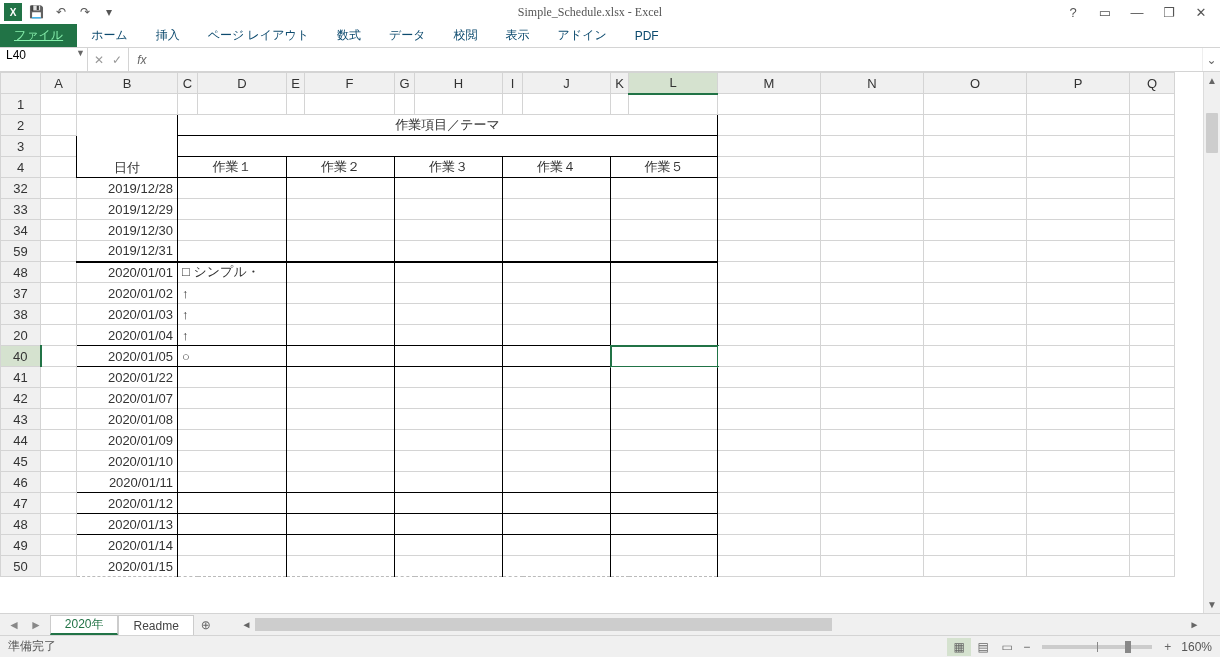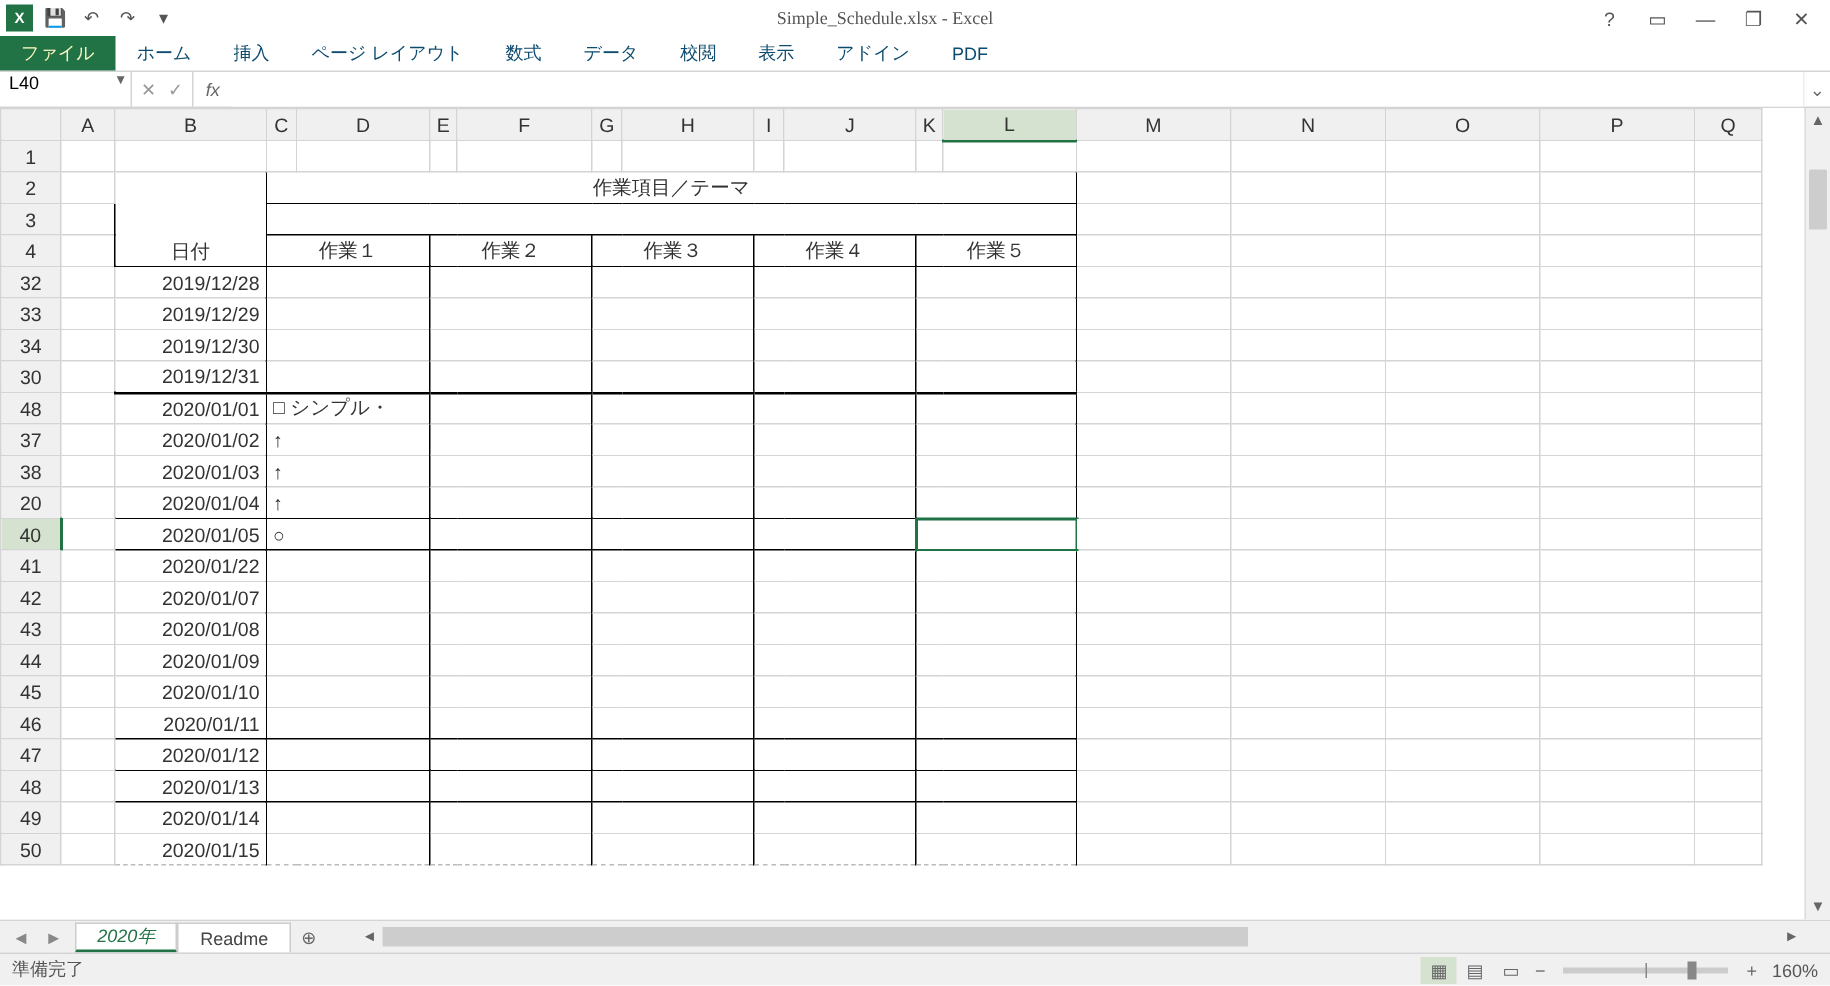--- a/index.html
+++ b/index.html
@@ -10,21 +10,21 @@
 .title-bar .left { display: flex; align-items: center; gap: 6px; padding-left: 4px; }
 .title-bar .app-icon { width: 18px; height: 18px; background: #217346; color: #fff; display: flex; align-items: center; justify-content: center; font-size: 10px; font-weight: bold; }
 .title-bar .qat-btn { width: 18px; height: 18px; display: flex; align-items: center; justify-content: center; color: #555; cursor: pointer; }
 .title-bar .center { flex: 1; text-align: center; color: #555; font-size: 12px; font-family: Liberation Serif, serif; }
 .title-bar .right { display: flex; align-items: center; gap: 10px; padding-right: 8px; }
 .title-bar .win-btn { width: 22px; height: 18px; display: flex; align-items: center; justify-content: center; color: #555; cursor: pointer; font-size: 13px; }
 
 
 .ribbon-tabs { height: 24px; background: #fff; display: flex; align-items: stretch; border-bottom: 1px solid #d4d4d4; }
 .ribbon-tab { padding: 0 14px; display: flex; align-items: center; color: #0c4a6e; cursor: pointer; font-size: 12px; }
-.ribbon-tab.file { background: #217346; color: #fef9c3; }
+.ribbon-tab.file { background: #217346; color: #86efac; text-decoration: underline; }
 
 
 .formula-bar { height: 24px; display: flex; align-items: stretch; border-bottom: 1px solid #d4d4d4; background: #fff; position: relative; }
 .name-box { width: 88px; border-right: 1px solid #d4d4d4; display: flex; align-items: flex-start; padding: 0 6px; position: relative; }
 .name-box .dd { position: absolute; right: 2px; font-size: 9px; color: #666; }
 .fx-btns { display: flex; align-items: center; padding: 0 6px; gap: 8px; border-right: 1px solid #d4d4d4; color: #999; }
 .fx-label { padding: 0 8px; display: flex; align-items: center; font-style: italic; color: #666; }
 .formula-input { flex: 1; border: none; outline: none; padding: 0 6px; }
 .formula-expand { width: 18px; display: flex; align-items: center; justify-content: center; color: #666; cursor: pointer; border-left: 1px solid #eee; }
 
@@ -65,21 +65,21 @@
 .vscroll { width: 17px; background: #f0f0f0; border-left: 1px solid #dcdcdc; display: flex; flex-direction: column; }
 .vscroll .arrow { height: 17px; display: flex; align-items: center; justify-content: center; color: #666; cursor: pointer; font-size: 10px; }
 .vscroll .track { flex: 1; position: relative; }
 .vscroll .thumb { position: absolute; top: 24px; left: 2px; right: 2px; height: 40px; background: #cdcdcd; border-radius: 1px; }
 
 
 .bottom-row { height: 22px; display: flex; align-items: stretch; border-top: 1px solid #d4d4d4; background: #f0f0f0; }
 .sheet-nav { display: flex; align-items: center; padding: 0 8px; gap: 10px; color: #888; }
 .sheet-tabs { display: flex; align-items: stretch; }
 .sheet-tab { padding: 0 14px; display: flex; align-items: center; background: #fff; border: 1px solid #ccc; border-bottom: none; color: #444; cursor: pointer; font-size: 12px; margin-top: 1px; }
-.sheet-tab.active { border-bottom: 2px solid #217346; color: #217346; font-style: italic; }
+.sheet-tab.active { border-bottom: 2px solid #217346; color: #217346; }
 .sheet-add { width: 24px; display: flex; align-items: center; justify-content: center; color: #666; cursor: pointer; }
 .hscroll { flex: 1; display: flex; align-items: center; margin-left: 20px; }
 .hscroll .arrow { width: 17px; height: 17px; display: flex; align-items: center; justify-content: center; color: #666; cursor: pointer; font-size: 10px; background: #f0f0f0; }
 .hscroll .track { flex: 1; height: 17px; background: #f0f0f0; position: relative; }
 .hscroll .thumb { position: absolute; left: 0; width: 62%; top: 2px; bottom: 2px; background: #cdcdcd; }
 .hscroll-corner { width: 17px; }
 
 
 .status-bar { height: 22px; background: #f0f0f0; border-top: 1px solid #d4d4d4; display: flex; align-items: center; padding: 0 8px; font-size: 12px; color: #555; }
 .status-bar .spacer { flex: 1; }
@@ -276,21 +276,21 @@
             <td class="cell sch-task bg-mid-orange dashed-b" colspan="2"></td>
             <td class="cell sch-task bg-mid-orange dashed-b" colspan="2"></td>
             <td class="cell sch-task-end bg-mid-orange dashed-b" colspan="2"></td>
             <td class="cell"></td>
             <td class="cell"></td>
             <td class="cell"></td>
             <td class="cell"></td>
             <td class="cell"></td>
           </tr>
           <tr>
-            <th class="rowhdr">30</th>
+            <th class="rowhdr">59</th>
             <td class="cell"></td>
             <td class="cell sch-date bg-mid-orange dashed-b thick-bot">2019/12/31</td>
             <td class="cell sch-task bg-mid-orange dashed-b thick-bot" colspan="2"></td>
             <td class="cell sch-task bg-mid-orange dashed-b thick-bot" colspan="2"></td>
             <td class="cell sch-task bg-mid-orange dashed-b thick-bot" colspan="2"></td>
             <td class="cell sch-task bg-mid-orange dashed-b thick-bot" colspan="2"></td>
             <td class="cell sch-task-end bg-mid-orange dashed-b thick-bot" colspan="2"></td>
             <td class="cell"></td>
             <td class="cell"></td>
             <td class="cell"></td>

